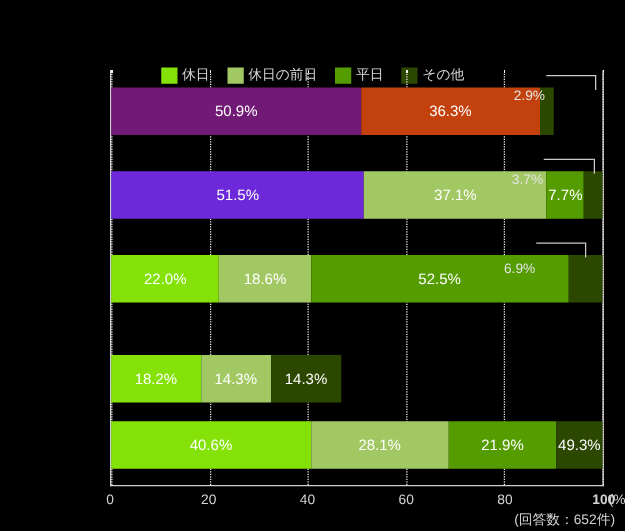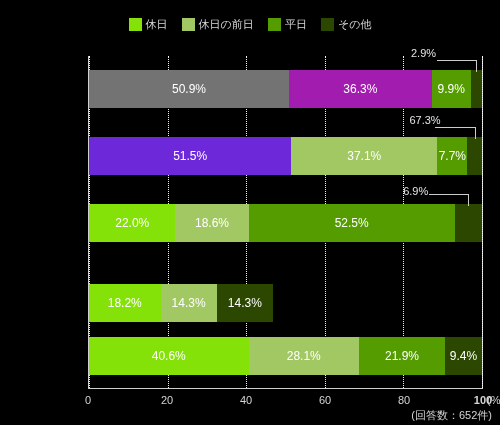--- a/index.html
+++ b/index.html
@@ -25,20 +25,21 @@
     width: 500px;
     display: flex;
     justify-content: center;
     align-items: center;
     gap: 14px;
   }
   .legend-item {
     display: flex;
     align-items: flex-start;
     gap: 4px;
+    margin-top: 36px;
   }
   .legend-swatch {
     width: 13px;
     height: 13px;
     display: inline-block;
   }
   .legend-label {
     color: #d8d8d8;
     font-size: 11px;
     line-height: 13px;
@@ -86,20 +87,21 @@
     font-size: 12px;
     white-space: nowrap;
   }
 
   
   .callout {
     position: absolute;
     color: #e4e4e4;
     font-size: 11px;
     white-space: nowrap;
+    margin-top: 24px;
   }
   .callout-line-v {
     position: absolute;
     width: 0;
     border-left: 1px solid #cccccc;
   }
   .callout-line-h {
     position: absolute;
     height: 0;
     border-top: 1px solid #cccccc;
@@ -158,28 +160,25 @@
     <div id="gridlines">
         <div class="gridline" style="left: 0%;"></div>
         <div class="gridline" style="left: 20%;"></div>
         <div class="gridline" style="left: 40%;"></div>
         <div class="gridline" style="left: 60%;"></div>
         <div class="gridline" style="left: 80%;"></div>
         <div class="gridline" style="left: 100%;"></div>
       </div>
     <div id="rows">
         <div class="row" style="top: 14.3px;">
-          <div class="seg" style="width: 50.9%; background: #737373;">
+          <div class="seg" style="width: 50.9%; background: #701a75;">
             <span class="seg-label">50.9%</span>
           </div>
-          <div class="seg" style="width: 36.3%; background: #a21caf;">
+          <div class="seg" style="width: 36.3%; background: #c2410c;">
             <span class="seg-label">36.3%</span>
-          </div>
-          <div class="seg" style="width: 9.9%; background: rgb(84, 156, 0);">
-            <span class="seg-label">9.9%</span>
           </div>
           <div class="seg" style="width: 2.9%; background: rgb(43, 71, 0);"></div>
         </div>
         <div class="row" style="top: 80.9px;">
           <div class="seg" style="width: 51.5%; background: #6d28d9;">
             <span class="seg-label">51.5%</span>
           </div>
           <div class="seg" style="width: 37.1%; background: rgb(162, 200, 99);">
             <span class="seg-label">37.1%</span>
           </div>
@@ -215,31 +214,31 @@
           <div class="seg" style="width: 40.6%; background: rgb(133, 226, 8);">
             <span class="seg-label">40.6%</span>
           </div>
           <div class="seg" style="width: 28.1%; background: rgb(162, 200, 99);">
             <span class="seg-label">28.1%</span>
           </div>
           <div class="seg" style="width: 21.9%; background: rgb(84, 156, 0);">
             <span class="seg-label">21.9%</span>
           </div>
           <div class="seg" style="width: 9.4%; background: rgb(43, 71, 0);">
-            <span class="seg-label">9.4%</span>
+            <span class="seg-label">49.3%</span>
           </div>
         </div>
       </div>
     <div id="callouts">
         <div class="callout-line-v" style="left: 98.55%; top: 4.3px; height: 12px;"></div>
         <div class="callout-line-h" style="left: 88.55%; width: 10%; top: 4.3px;"></div>
         <div class="callout" style="left: calc(88.55% - 26px); top: -8.7px;">2.9%</div>
         <div class="callout-line-v" style="left: 98.15%; top: 70.9px; height: 12px;"></div>
         <div class="callout-line-h" style="left: 88.15%; width: 10%; top: 70.9px;"></div>
-        <div class="callout" style="left: calc(88.15% - 26px); top: 57.9px;">67.3%</div>
+        <div class="callout" style="left: calc(88.15% - 26px); top: 57.9px;">3.7%</div>
         <div class="callout-line-v" style="left: 96.55%; top: 137.5px; height: 12px;"></div>
         <div class="callout-line-h" style="left: 86.55%; width: 10%; top: 137.5px;"></div>
         <div class="callout" style="left: calc(86.55% - 26px); top: 129px;">6.9%</div>
       </div>
   </div>
 
   <div id="xticks">
       <div class="xtick" style="left: 88px;">0</div>
       <div class="xtick" style="left: 167px;">20</div>
       <div class="xtick" style="left: 246px;">40</div>

